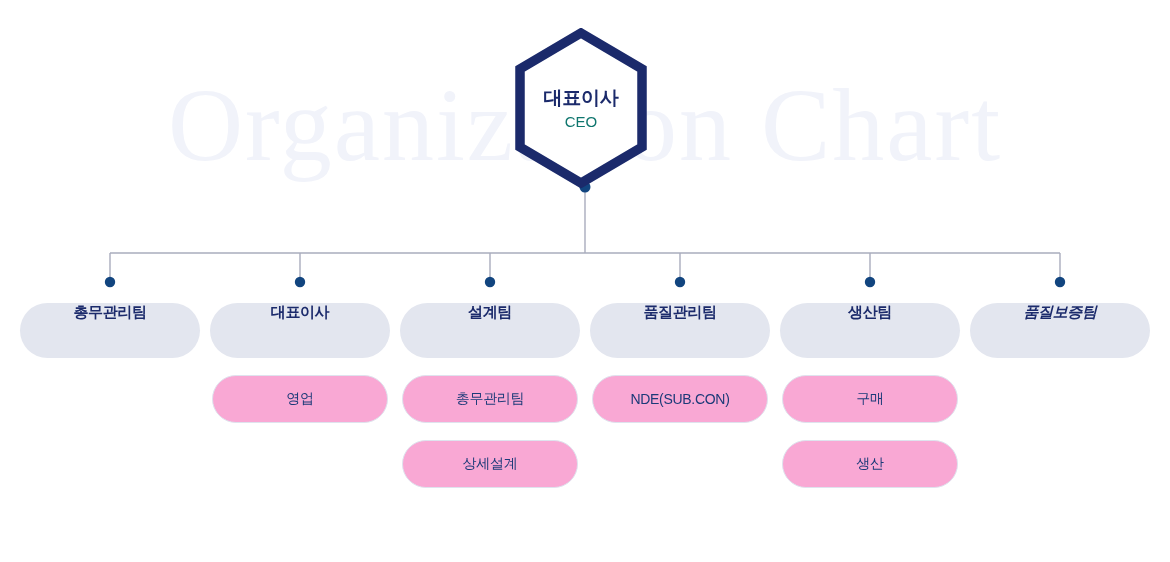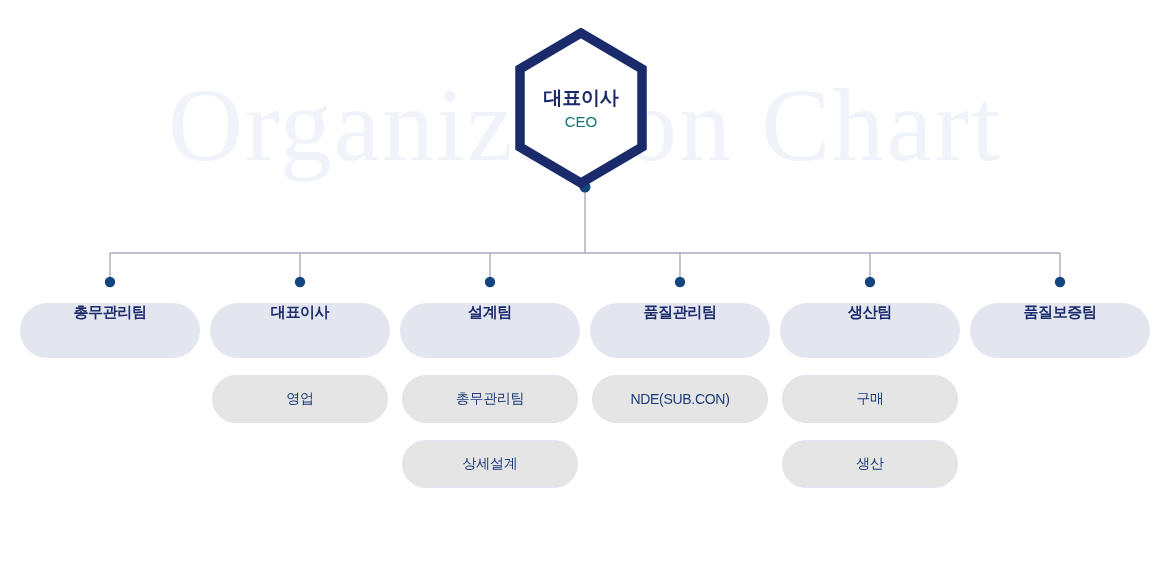--- a/index.html
+++ b/index.html
@@ -97,21 +97,21 @@
     display: flex;
     z-index: 2;
   }
   .dept-col {
     width: 180px;
     margin-right: 10px;
     display: flex;
     flex-direction: column;
     align-items: center;
   }
-  .dept-col:last-child { margin-right: 0; }
+  .dept-col:last-child { margin-right: 0; font-style: italic; }
 
   .dept-pill {
     width: 180px;
     height: 55px;
     border-radius: 28px;
     background: #e3e6ef;
     display: flex;
     align-items: flex-start;
     justify-content: center;
     box-sizing: border-box;
@@ -122,21 +122,21 @@
     font-weight: bold;
     color: #1b2a6b;
     letter-spacing: -0.4px;
   }
 
   .sub-pill {
     width: 176px;
     height: 48px;
     margin-top: 17px;
     border-radius: 26px;
-    background: #e5e5e5;
+    background: #f9a8d4;
     border: 1.6px solid #dfe3ee;
     display: flex;
     align-items: center;
     justify-content: center;
     box-sizing: border-box;
   }
   .sub-pill-label {
     font-size: 14px;
     font-weight: normal;
     color: #1b3a78;

